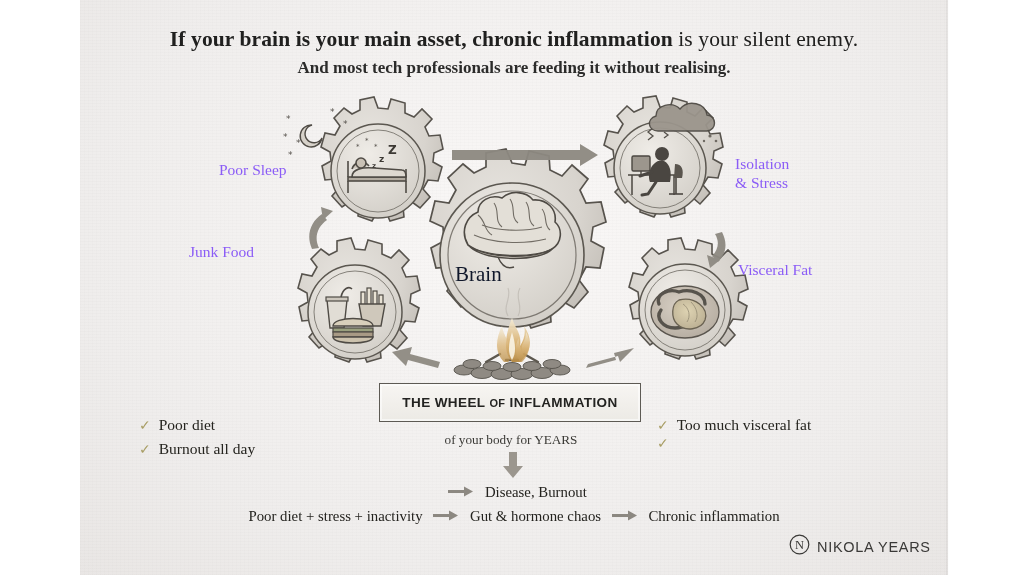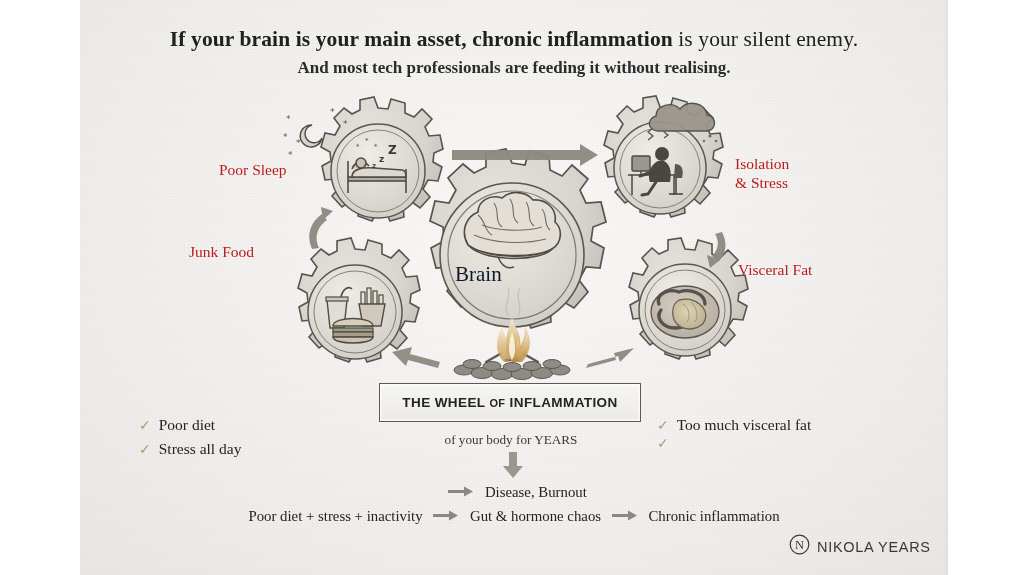--- a/index.html
+++ b/index.html
@@ -61,21 +61,21 @@
     text-align: center;
     font-size: 17px;
     color: #2b2b2a;
     font-weight: bold;
   }
 
   
   .gear-label {
     position: absolute;
     font-size: 15.5px;
-    color: #b91c1c;
+    color: #8b5cf6;
     line-height: 1.22;
     white-space: pre-line;
   }
   #label-poor-sleep   { left: 219px; top: 161px; }
   #label-junk-food    { left: 189px; top: 243px; }
   #label-isolation    { left: 735px; top: 155px; }
   #label-visceral-fat { left: 738px; top: 261px; }
 
   
   #brain-caption {
@@ -437,21 +437,21 @@
     <span>of your body for YEARS</span>
   </div>
 
   <div class="checklist" id="checklist-left">
     <div class="check-item">
       <span class="check-icon">✓</span>
       <span>Poor diet</span>
     </div>
     <div class="check-item">
       <span class="check-icon">✓</span>
-      <span>Stress all day</span>
+      <span>Burnout all day</span>
     </div>
   </div>
 
   <div class="checklist" id="checklist-right">
     <div class="check-item">
       <span class="check-icon">✓</span>
       <span>Too much visceral fat</span>
     </div>
     <div class="check-item">
       <span class="check-icon">✓</span>

